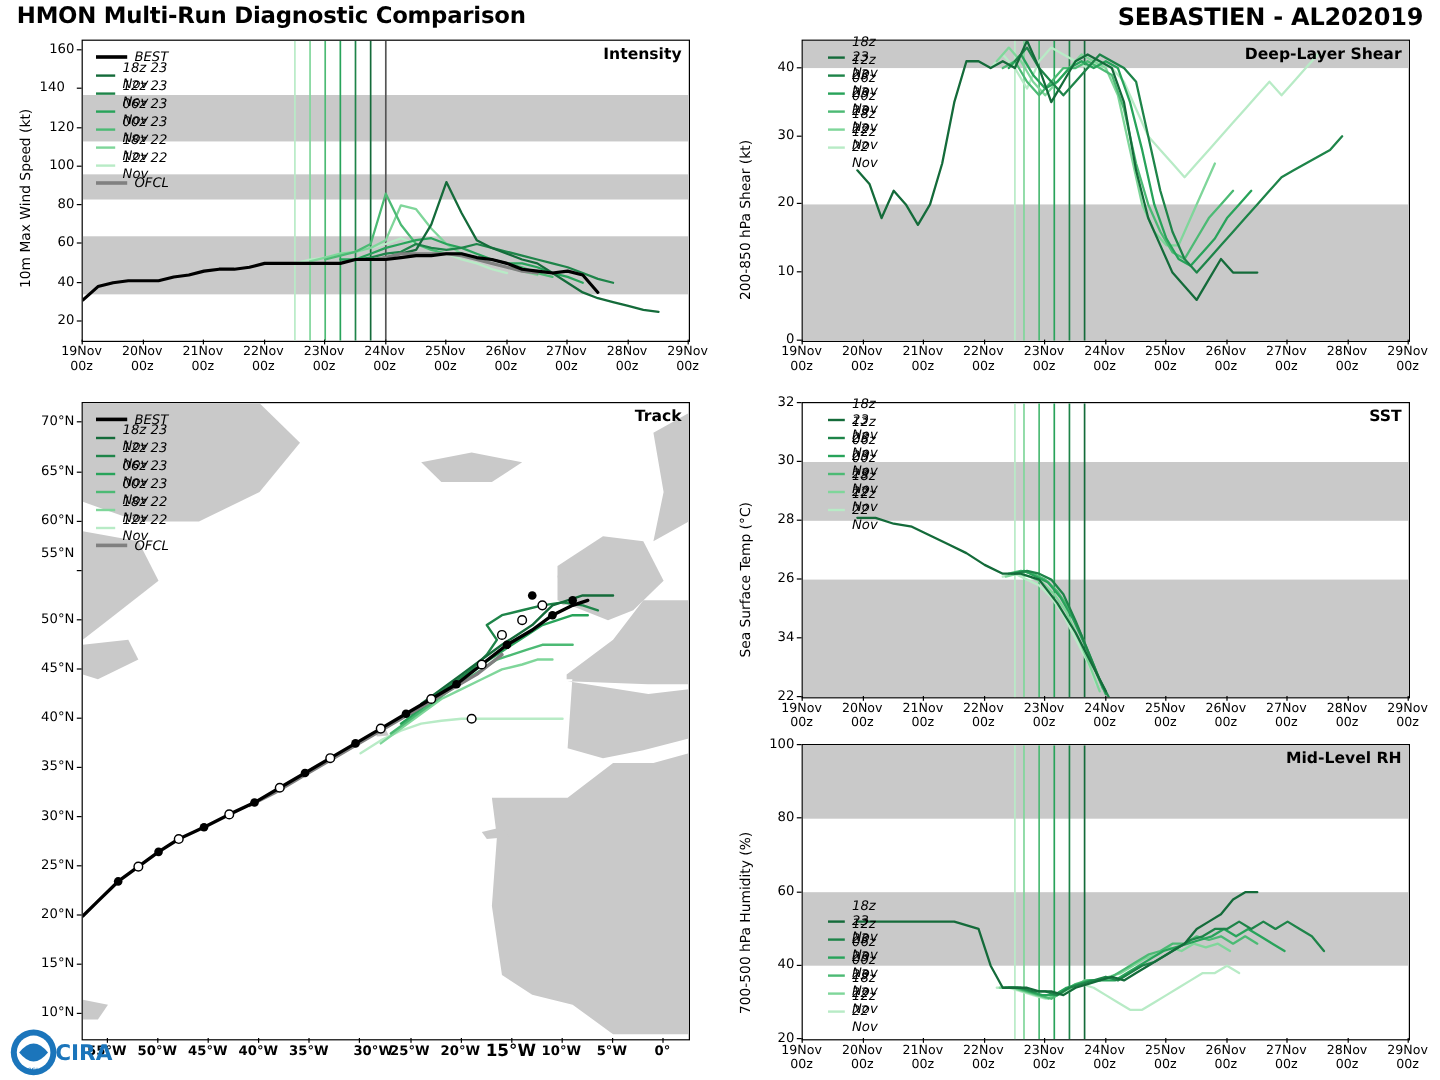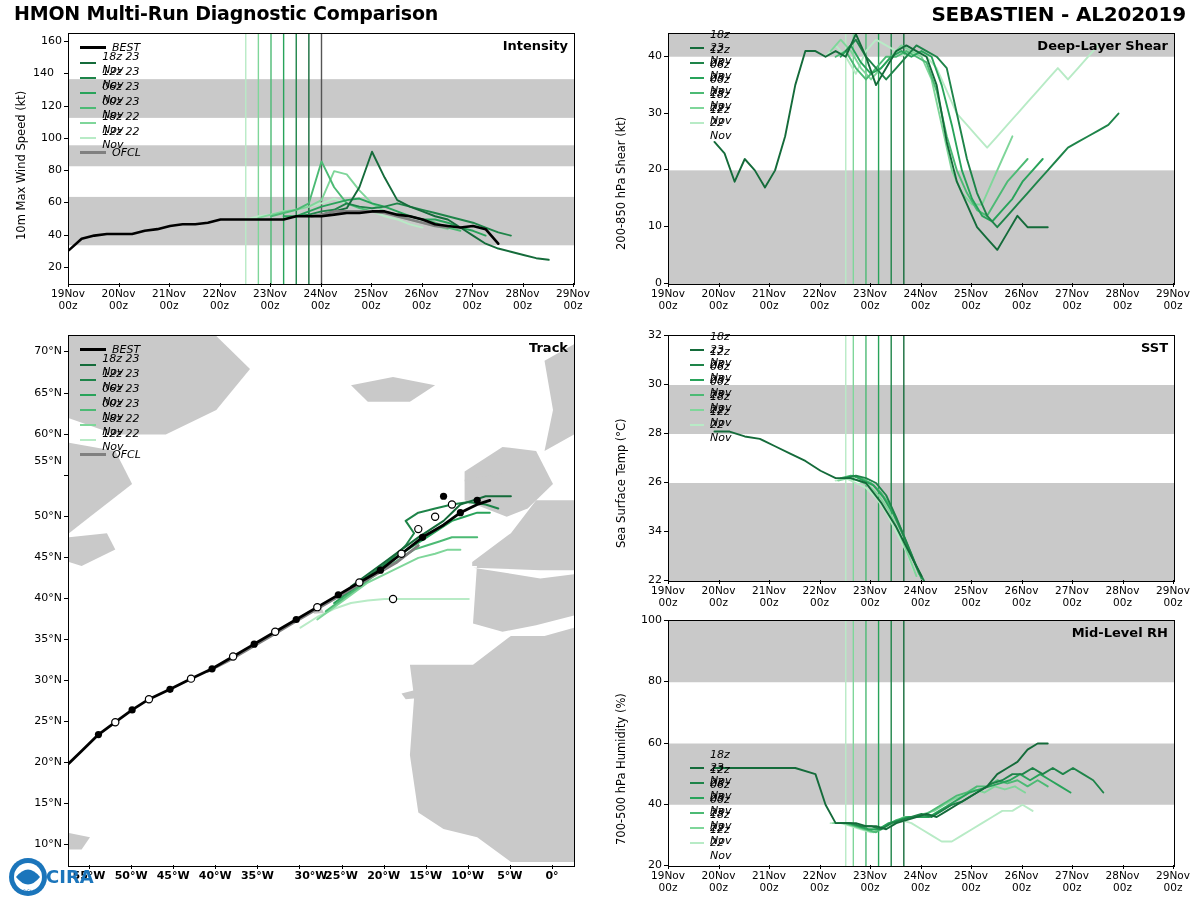--- a/index.html
+++ b/index.html
@@ -348,21 +348,21 @@
       <div class="xtick" style="left: 191.292px; top: 870px; width: 48px; font-weight: bold; font-size: 11px;">40°W</div>
       <div class="tickmark" style="left: 215.292px; top: 865px; width: 1px; height: 4px;"></div>
       <div class="xtick" style="left: 233.375px; top: 870px; width: 48px; font-weight: bold; font-size: 11px;">35°W</div>
       <div class="tickmark" style="left: 257.375px; top: 865px; width: 1px; height: 4px;"></div>
       <div class="xtick" style="left: 287px; top: 870px; width: 48px; font-weight: bold; font-size: 11px;">30°W</div>
       <div class="tickmark" style="left: 299.458px; top: 865px; width: 1px; height: 4px;"></div>
       <div class="xtick" style="left: 317.542px; top: 870px; width: 48px; font-weight: bold; font-size: 11px;">25°W</div>
       <div class="tickmark" style="left: 341.542px; top: 865px; width: 1px; height: 4px;"></div>
       <div class="xtick" style="left: 359.625px; top: 870px; width: 48px; font-weight: bold; font-size: 11px;">20°W</div>
       <div class="tickmark" style="left: 383.625px; top: 865px; width: 1px; height: 4px;"></div>
-      <div class="xtick" style="left: 401.708px; top: 870px; width: 48px; font-weight: bold; font-size: 11px;">15°W</div>
+      <div class="xtick" style="left: 401.708px; top: 870px; width: 48px; font-weight: bold; font-size: 14px;">15°W</div>
       <div class="tickmark" style="left: 425.708px; top: 865px; width: 1px; height: 4px;"></div>
       <div class="xtick" style="left: 443.792px; top: 870px; width: 48px; font-weight: bold; font-size: 11px;">10°W</div>
       <div class="tickmark" style="left: 467.792px; top: 865px; width: 1px; height: 4px;"></div>
       <div class="xtick" style="left: 485.875px; top: 870px; width: 48px; font-weight: bold; font-size: 11px;">5°W</div>
       <div class="tickmark" style="left: 509.875px; top: 865px; width: 1px; height: 4px;"></div>
       <div class="xtick" style="left: 527.958px; top: 870px; width: 48px; font-weight: bold; font-size: 11px;">0°</div>
       <div class="tickmark" style="left: 551.958px; top: 865px; width: 1px; height: 4px;"></div>
     </div>
   <div class="legend" style="left:80px;top:342px;" id="legend-track">
       <div class="legend-row">

